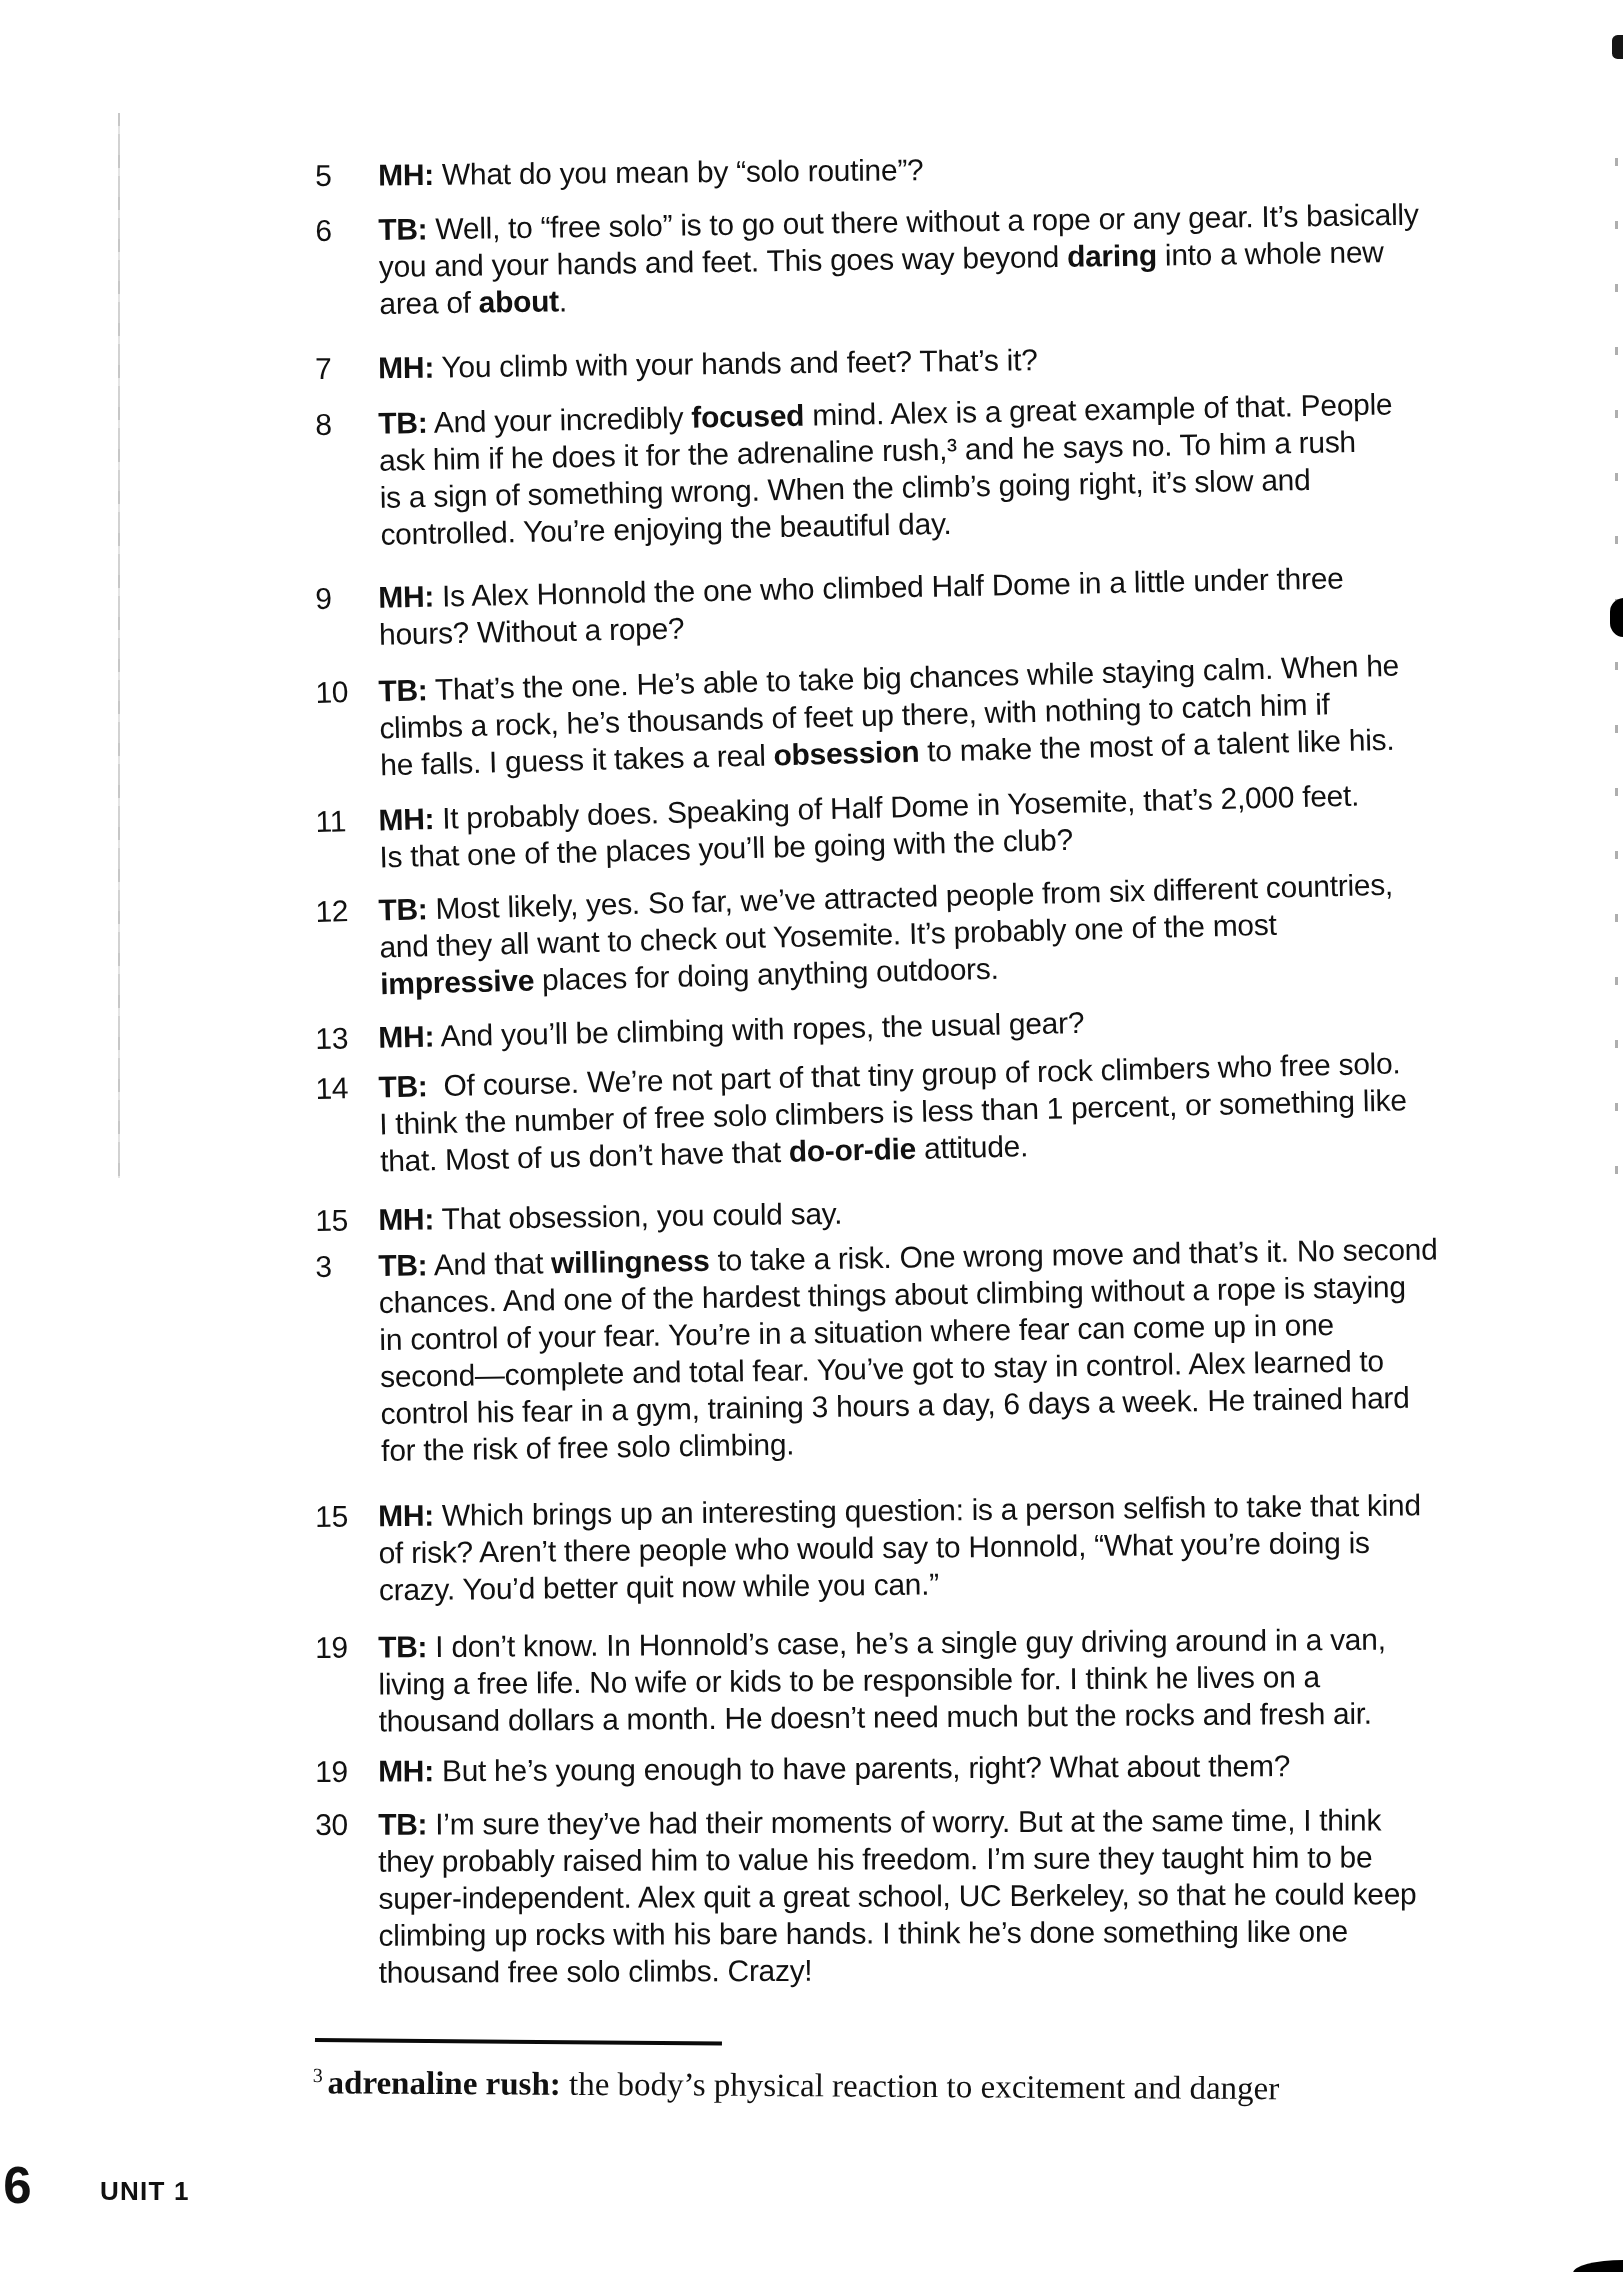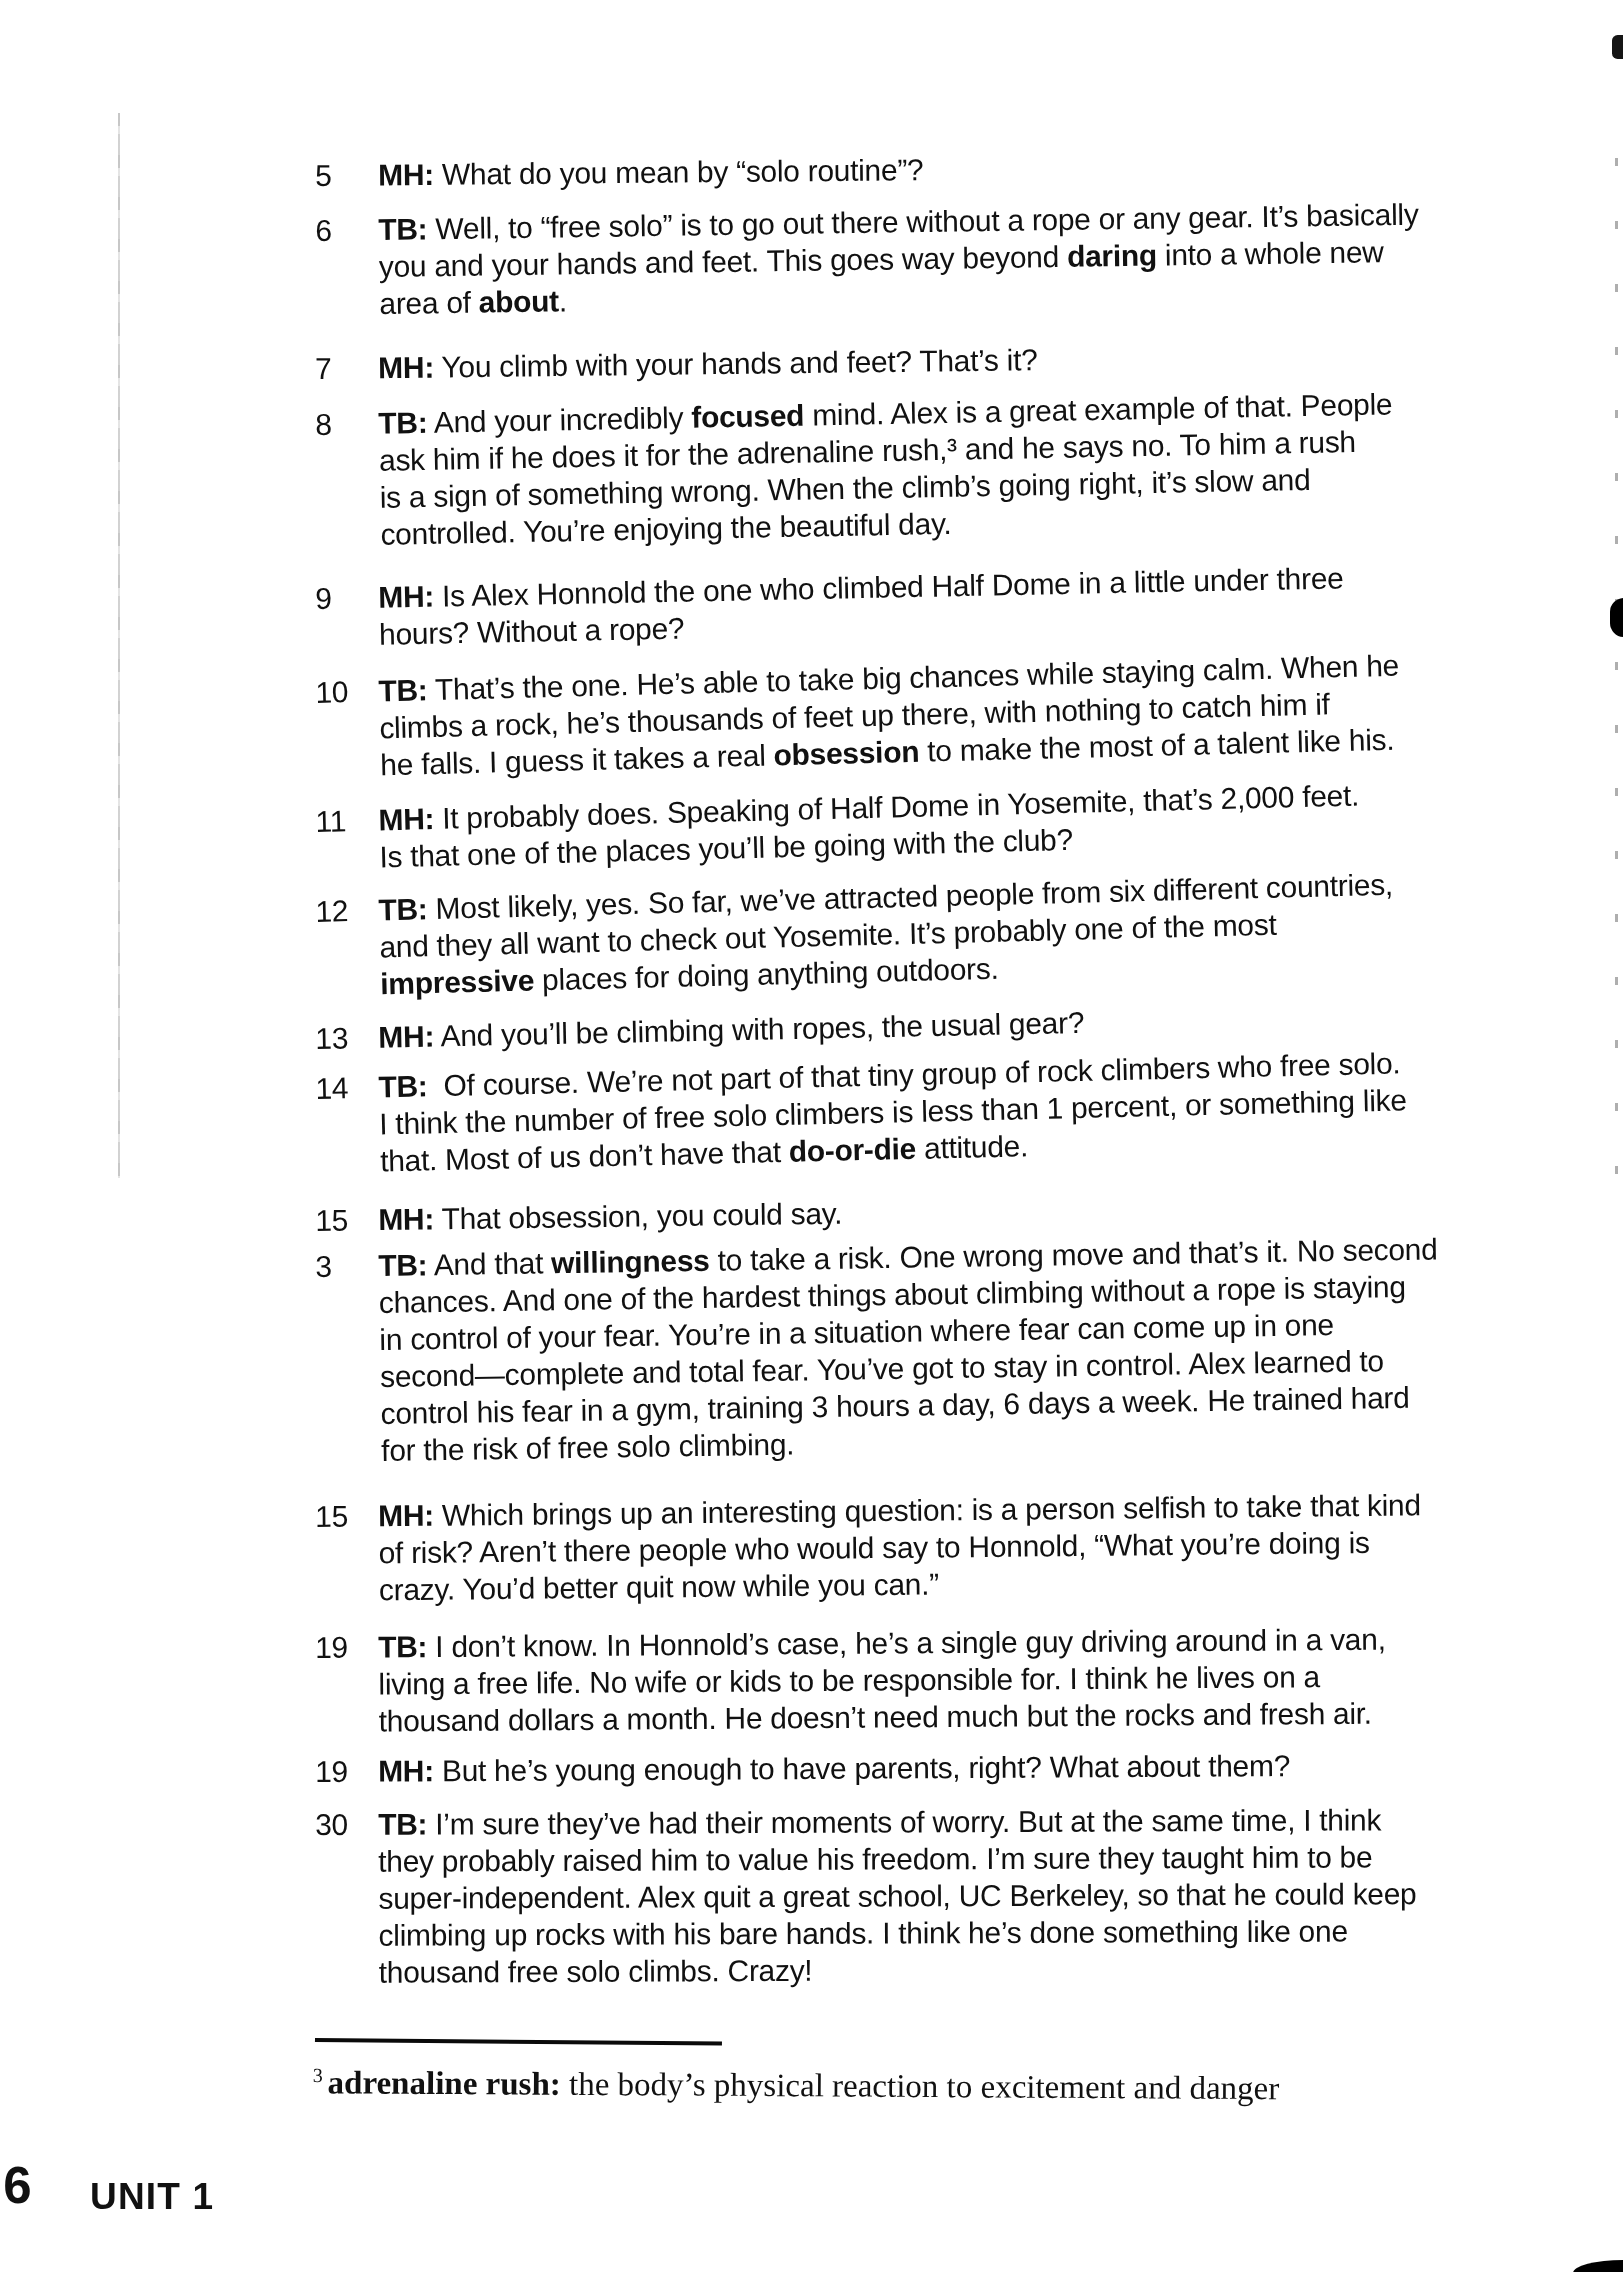--- a/index.html
+++ b/index.html
@@ -81,22 +81,22 @@
   .footnote sup{font-size:20px;vertical-align:11.3px;margin-right:4.8px;}
   .footnote b{font-weight:700;}
 
   
   .page-number{
     position:absolute;left:3.2px;top:2160px;
     font-size:51px;font-weight:700;line-height:1;
     letter-spacing:0;
   }
   .unit-label{
-    position:absolute;left:90px;top:2178px;
-    font-size:37px;font-weight:600;line-height:1;
+    position:absolute;left:100px;top:2178px;
+    font-size:26px;font-weight:600;line-height:1;
     letter-spacing:1.2px;
   }
 </style>
 </head>
 <body>
 
 <div class="page">
 
   <div class="left-edge-line"></div>
   <div class="right-edge-dashes"></div>

